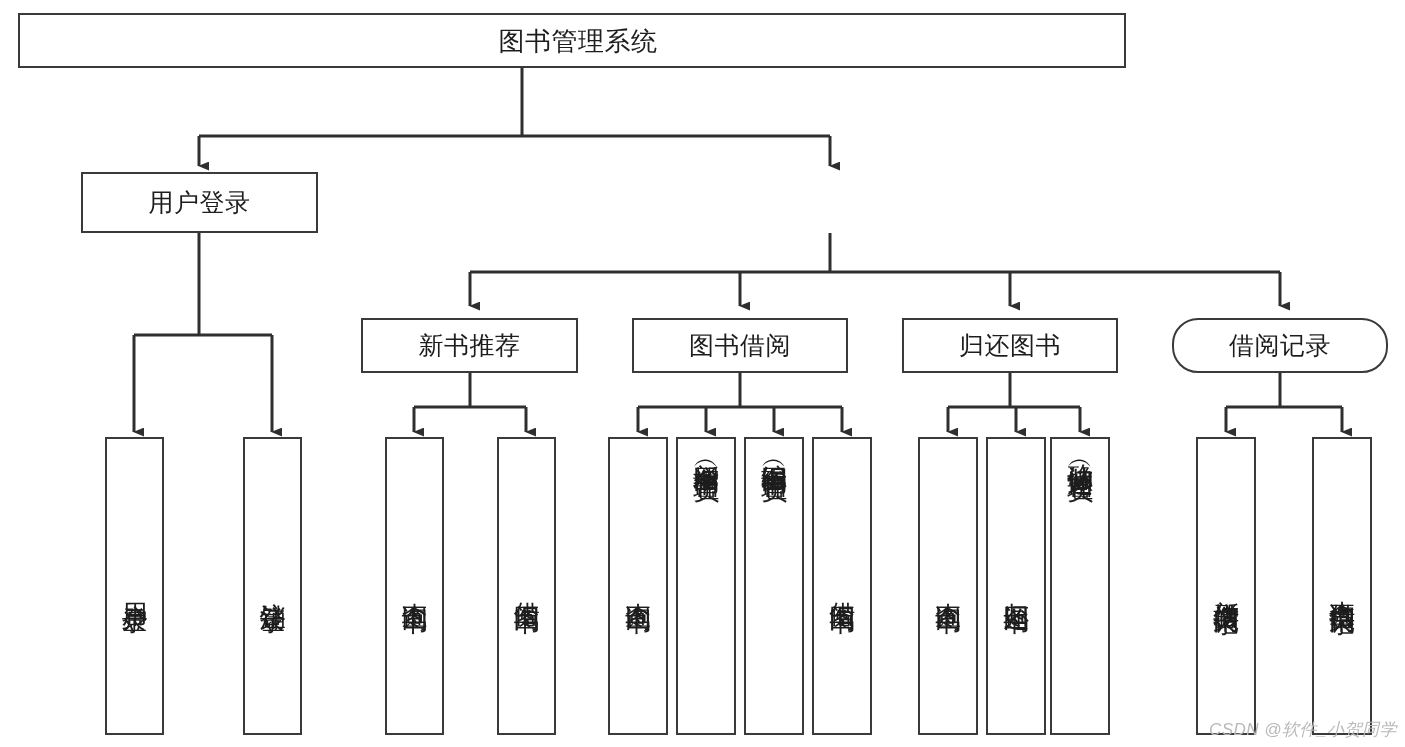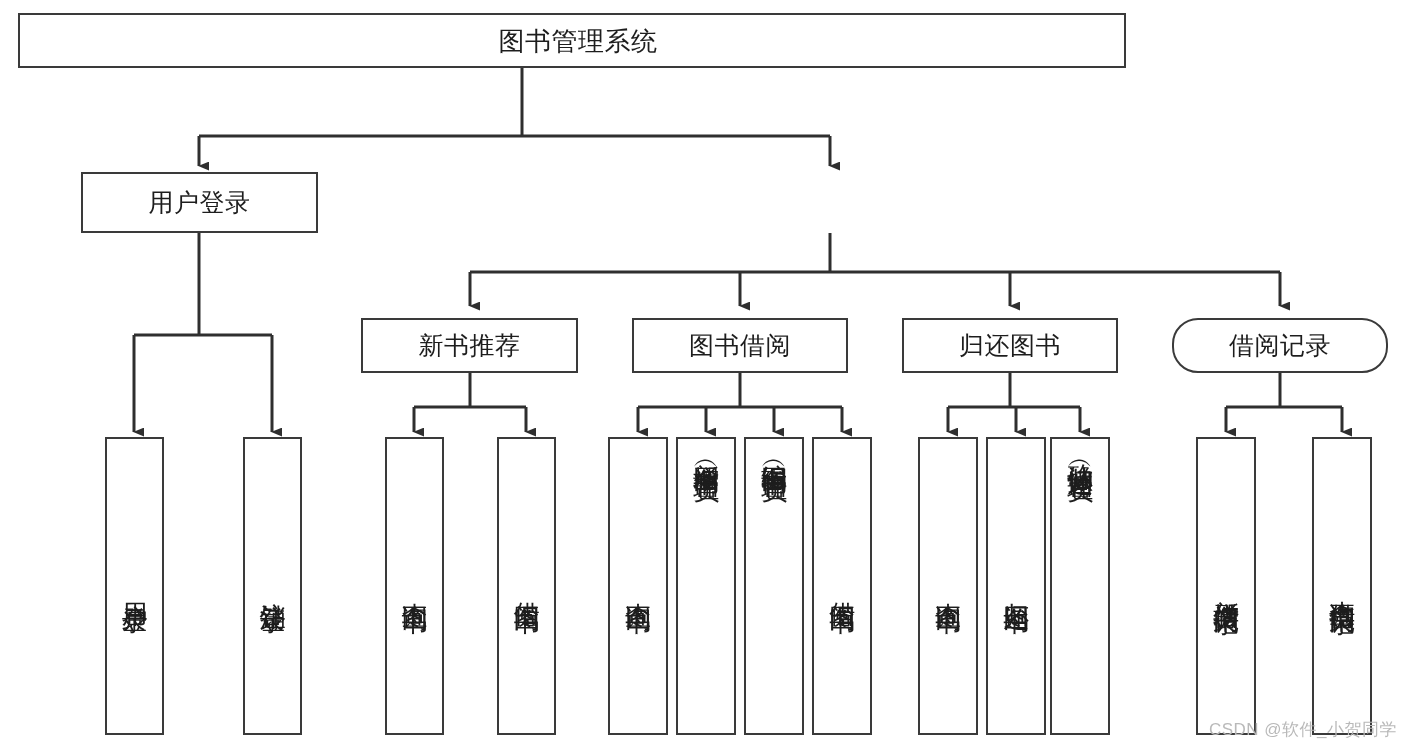--- a/index.html
+++ b/index.html
@@ -73,20 +73,21 @@
   #watermark {
     position: absolute;
     right: 8px;
     bottom: 6px;
     font-size: 17px;
     color: #b9b9b9;
     letter-spacing: 0.5px;
     white-space: nowrap;
     pointer-events: none;
     font-family: "Liberation Sans", "DejaVu Sans", sans-serif;
+    font-style: italic;
   }
 </style>
 </head>
 <body>
 
 <div id="diagram-root">
 
   <svg id="diagram-svg" viewBox="0 0 1405 747">
     <defs>
       <marker id="arrowhead" markerWidth="9" markerHeight="11" refX="4.5" refY="10.2" orient="auto" markerUnits="userSpaceOnUse">

